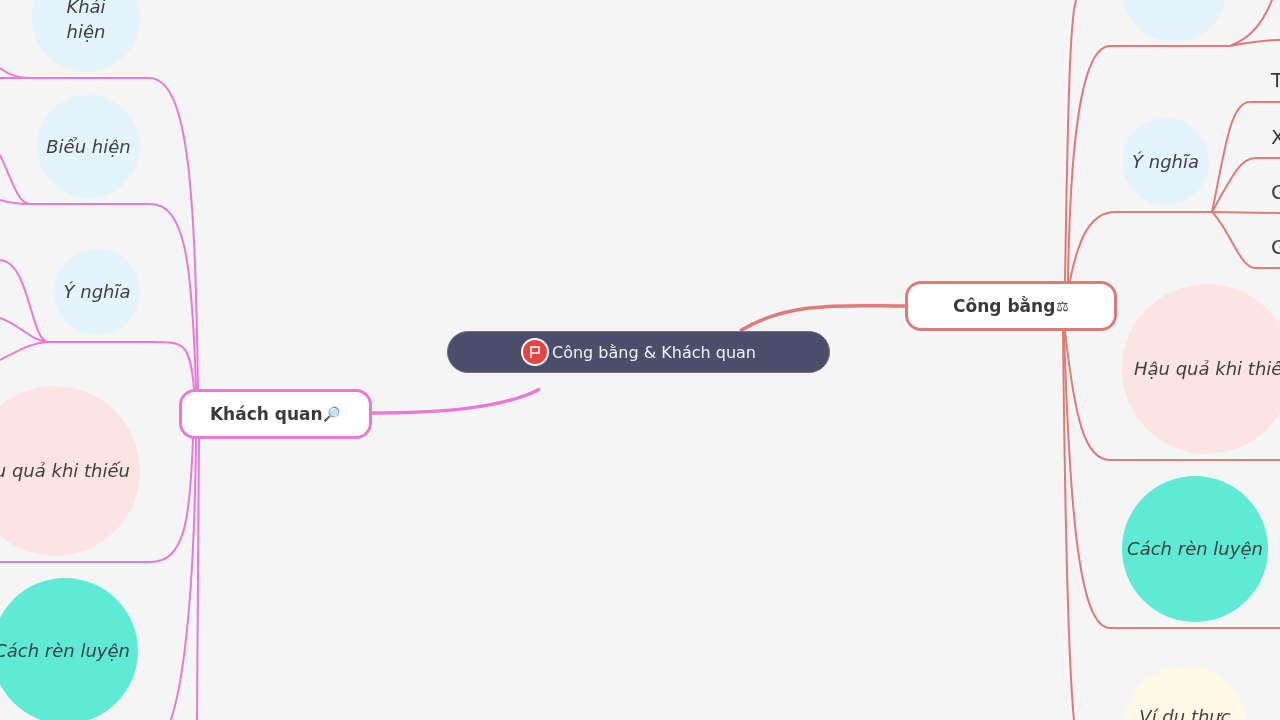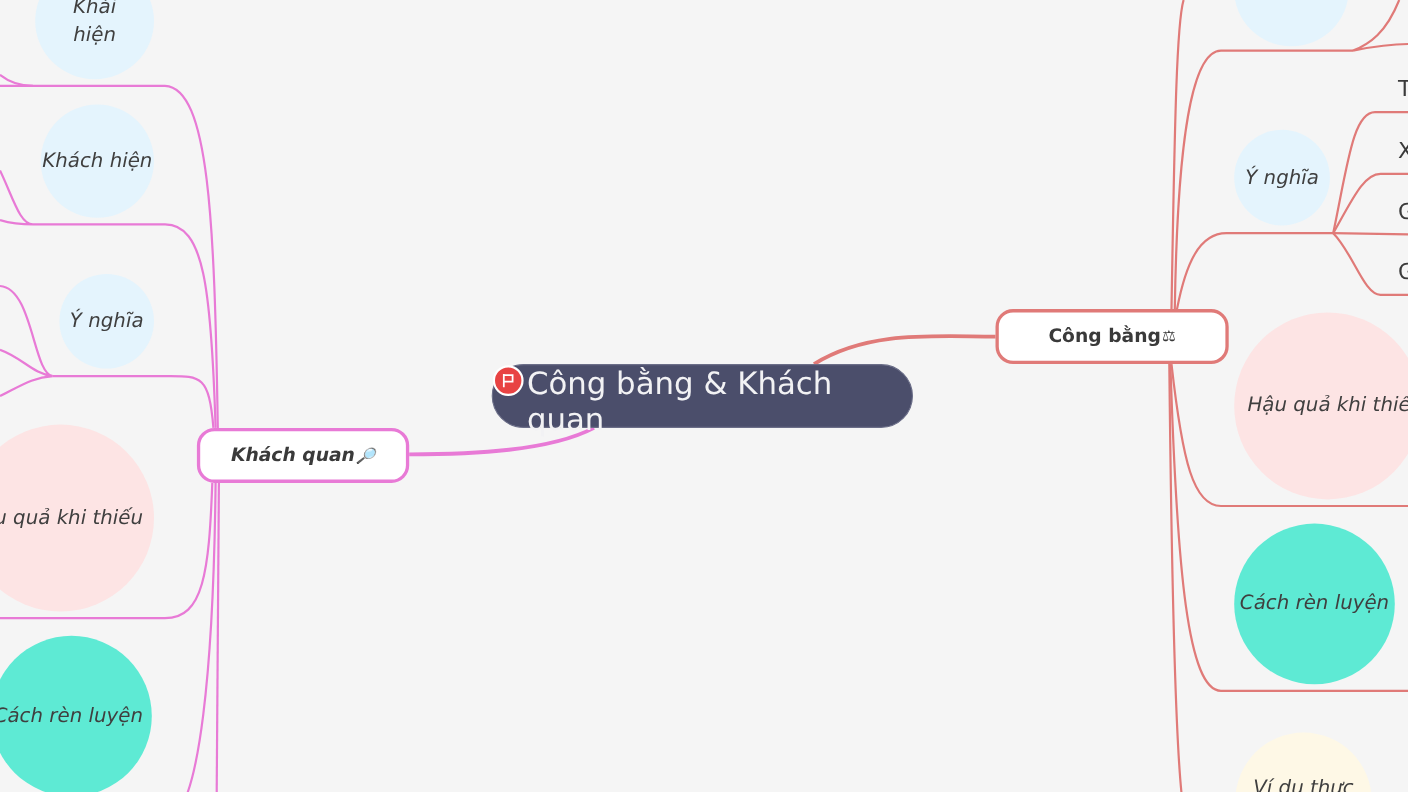--- a/index.html
+++ b/index.html
@@ -6,38 +6,38 @@
     body {
       width: 1280px; height: 720px; overflow: hidden;
       background: #f5f5f5;
       font-family: "DejaVu Sans", "Liberation Sans", sans-serif;
       position: relative;
     }
     #canvas { position: absolute; left: 0; top: 0; width: 1280px; height: 720px; }
     svg.lines { position: absolute; left: 0; top: 0; }
     .node { position: absolute; box-sizing: border-box; }
     .central {
-      left: 447px; top: 331px; width: 383px; height: 58px;
+      left: 447px; top: 331px; width: 383px; height: 42px;
       background: #4b4e6b; border-radius: 29px;
       border: 1px solid #6b6e88;
-      display: flex; justify-content: center;
-      color: #f2f2f4; font-size: 28px;
+      display: flex; align-items: center; justify-content: center;
+      color: #f2f2f4; font-size: 16px;
     }
     .central .flag {
       width: 28px; height: 28px; border-radius: 50%;
       background: #e84343; border: 2px solid #ffffff; box-sizing: border-box;
       display: inline-flex; align-items: center; justify-content: center;
       margin-right: 3px; flex: none;
     }
     .branch {
       background: #ffffff; border-radius: 16px;
       display: flex; align-items: center; justify-content: center;
       font-weight: bold; font-size: 17px; color: #3a3a3a;
     }
-    .branch.left { left: 179px; top: 389px; width: 193px; height: 50px; border: 3px solid #e87ad6; font-style: italic; }
+    .branch.left { left: 179px; top: 389px; width: 193px; height: 50px; border: 3px solid #e87ad6; }
     .branch.right { left: 905px; top: 281px; width: 212px; height: 50px; border: 3px solid #e07a78; }
     .branch .emoji { font-size: 14px; margin-left: 1px; font-weight: normal; }
     .bubble {
       border-radius: 50%;
       display: flex; align-items: center; justify-content: center; text-align: center;
       font-style: italic; color: #3f3f3f; font-size: 18px; line-height: 1.4;
       white-space: nowrap;
     }
     .blue { background: #e4f4fd; }
     .pink { background: #fde4e4; }
@@ -103,21 +103,21 @@
   <div class="node branch right">
     <span>Công bằng</span>
     <span class="emoji">⚖</span>
   </div>
 
   <div class="node bubble blue" style="left:32px; top:-34px; width:108px; height:106px; flex-direction:column;">
     <span>Khái</span>
     <span>hiện</span>
   </div>
   <div class="node bubble blue" style="left:37px; top:95px; width:103px; height:103px;">
-    <span>Khách hiện</span>
+    <span>Biểu hiện</span>
   </div>
   <div class="node bubble blue" style="left:54px; top:249px; width:86px; height:86px;">
     <span>Ý nghĩa</span>
   </div>
   <div class="node bubble pink" style="left:-30px; top:386px; width:170px; height:170px; justify-content:flex-end; padding-right:10px; overflow:hidden;">
     <span>ậu quả khi thiếu</span>
   </div>
   <div class="node bubble green" style="left:-8px; top:578px; width:146px; height:146px; justify-content:flex-end; padding-right:8px;">
     <span>Cách rèn luyện</span>
   </div>

